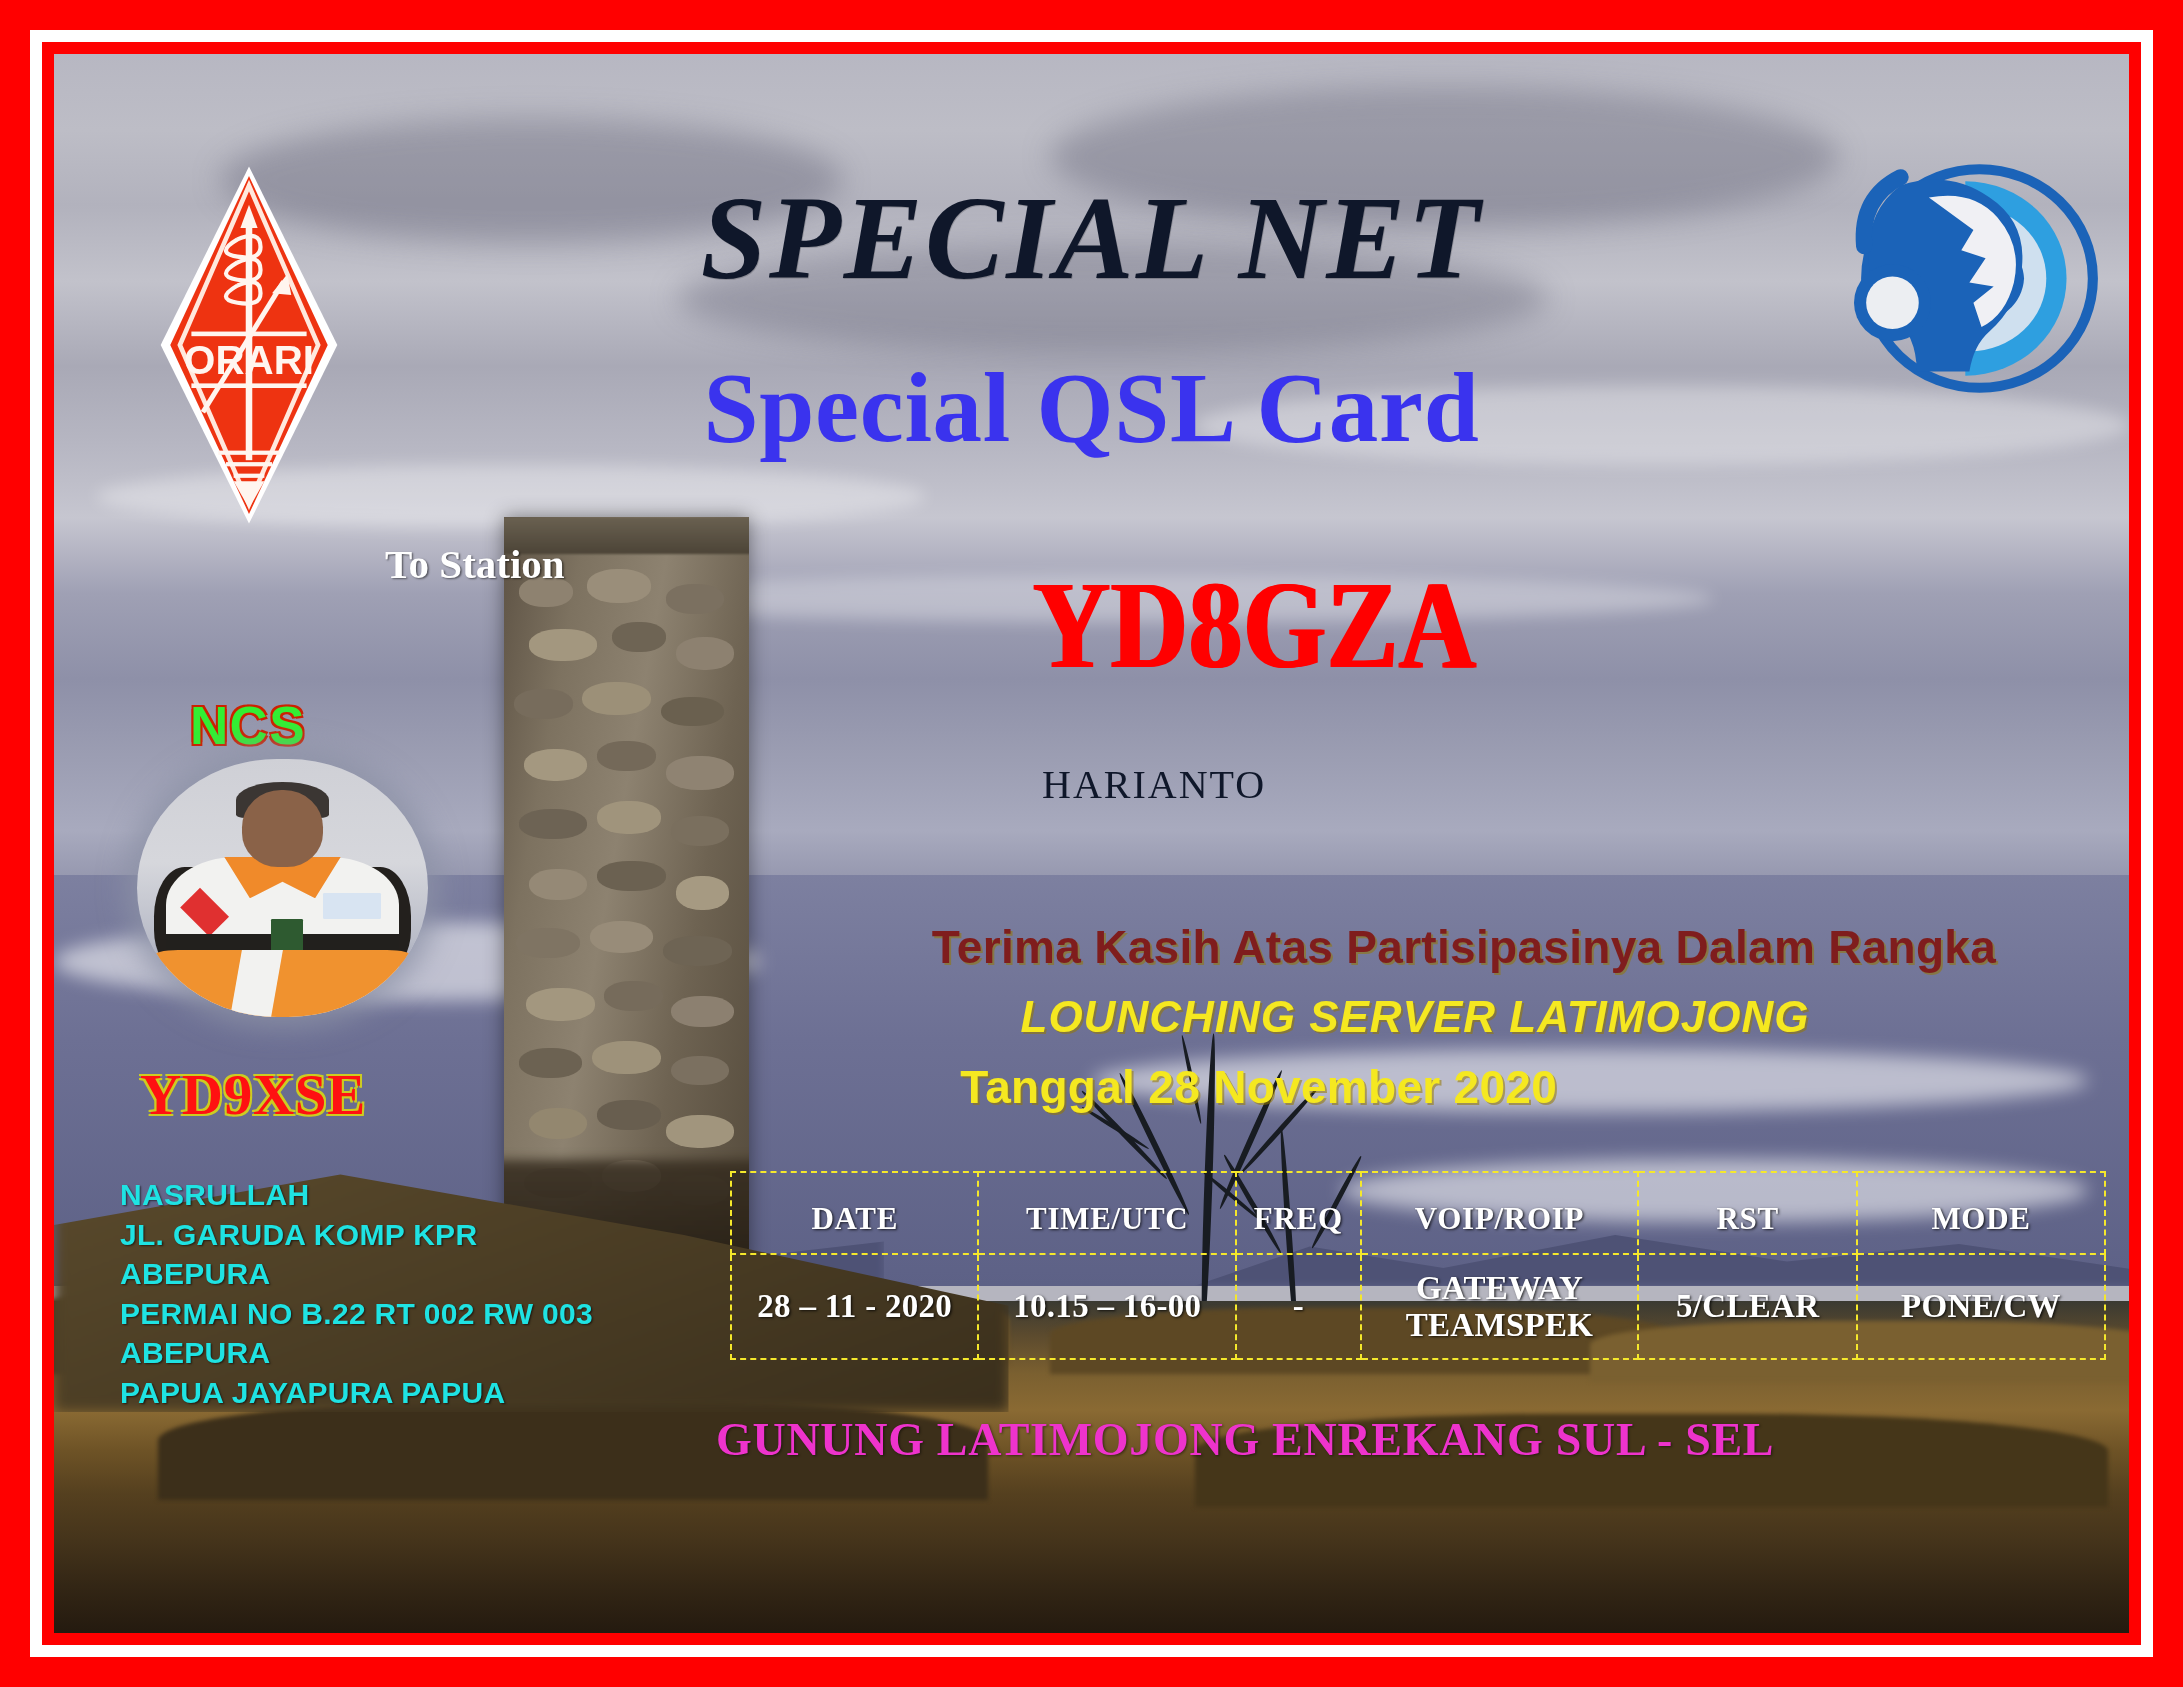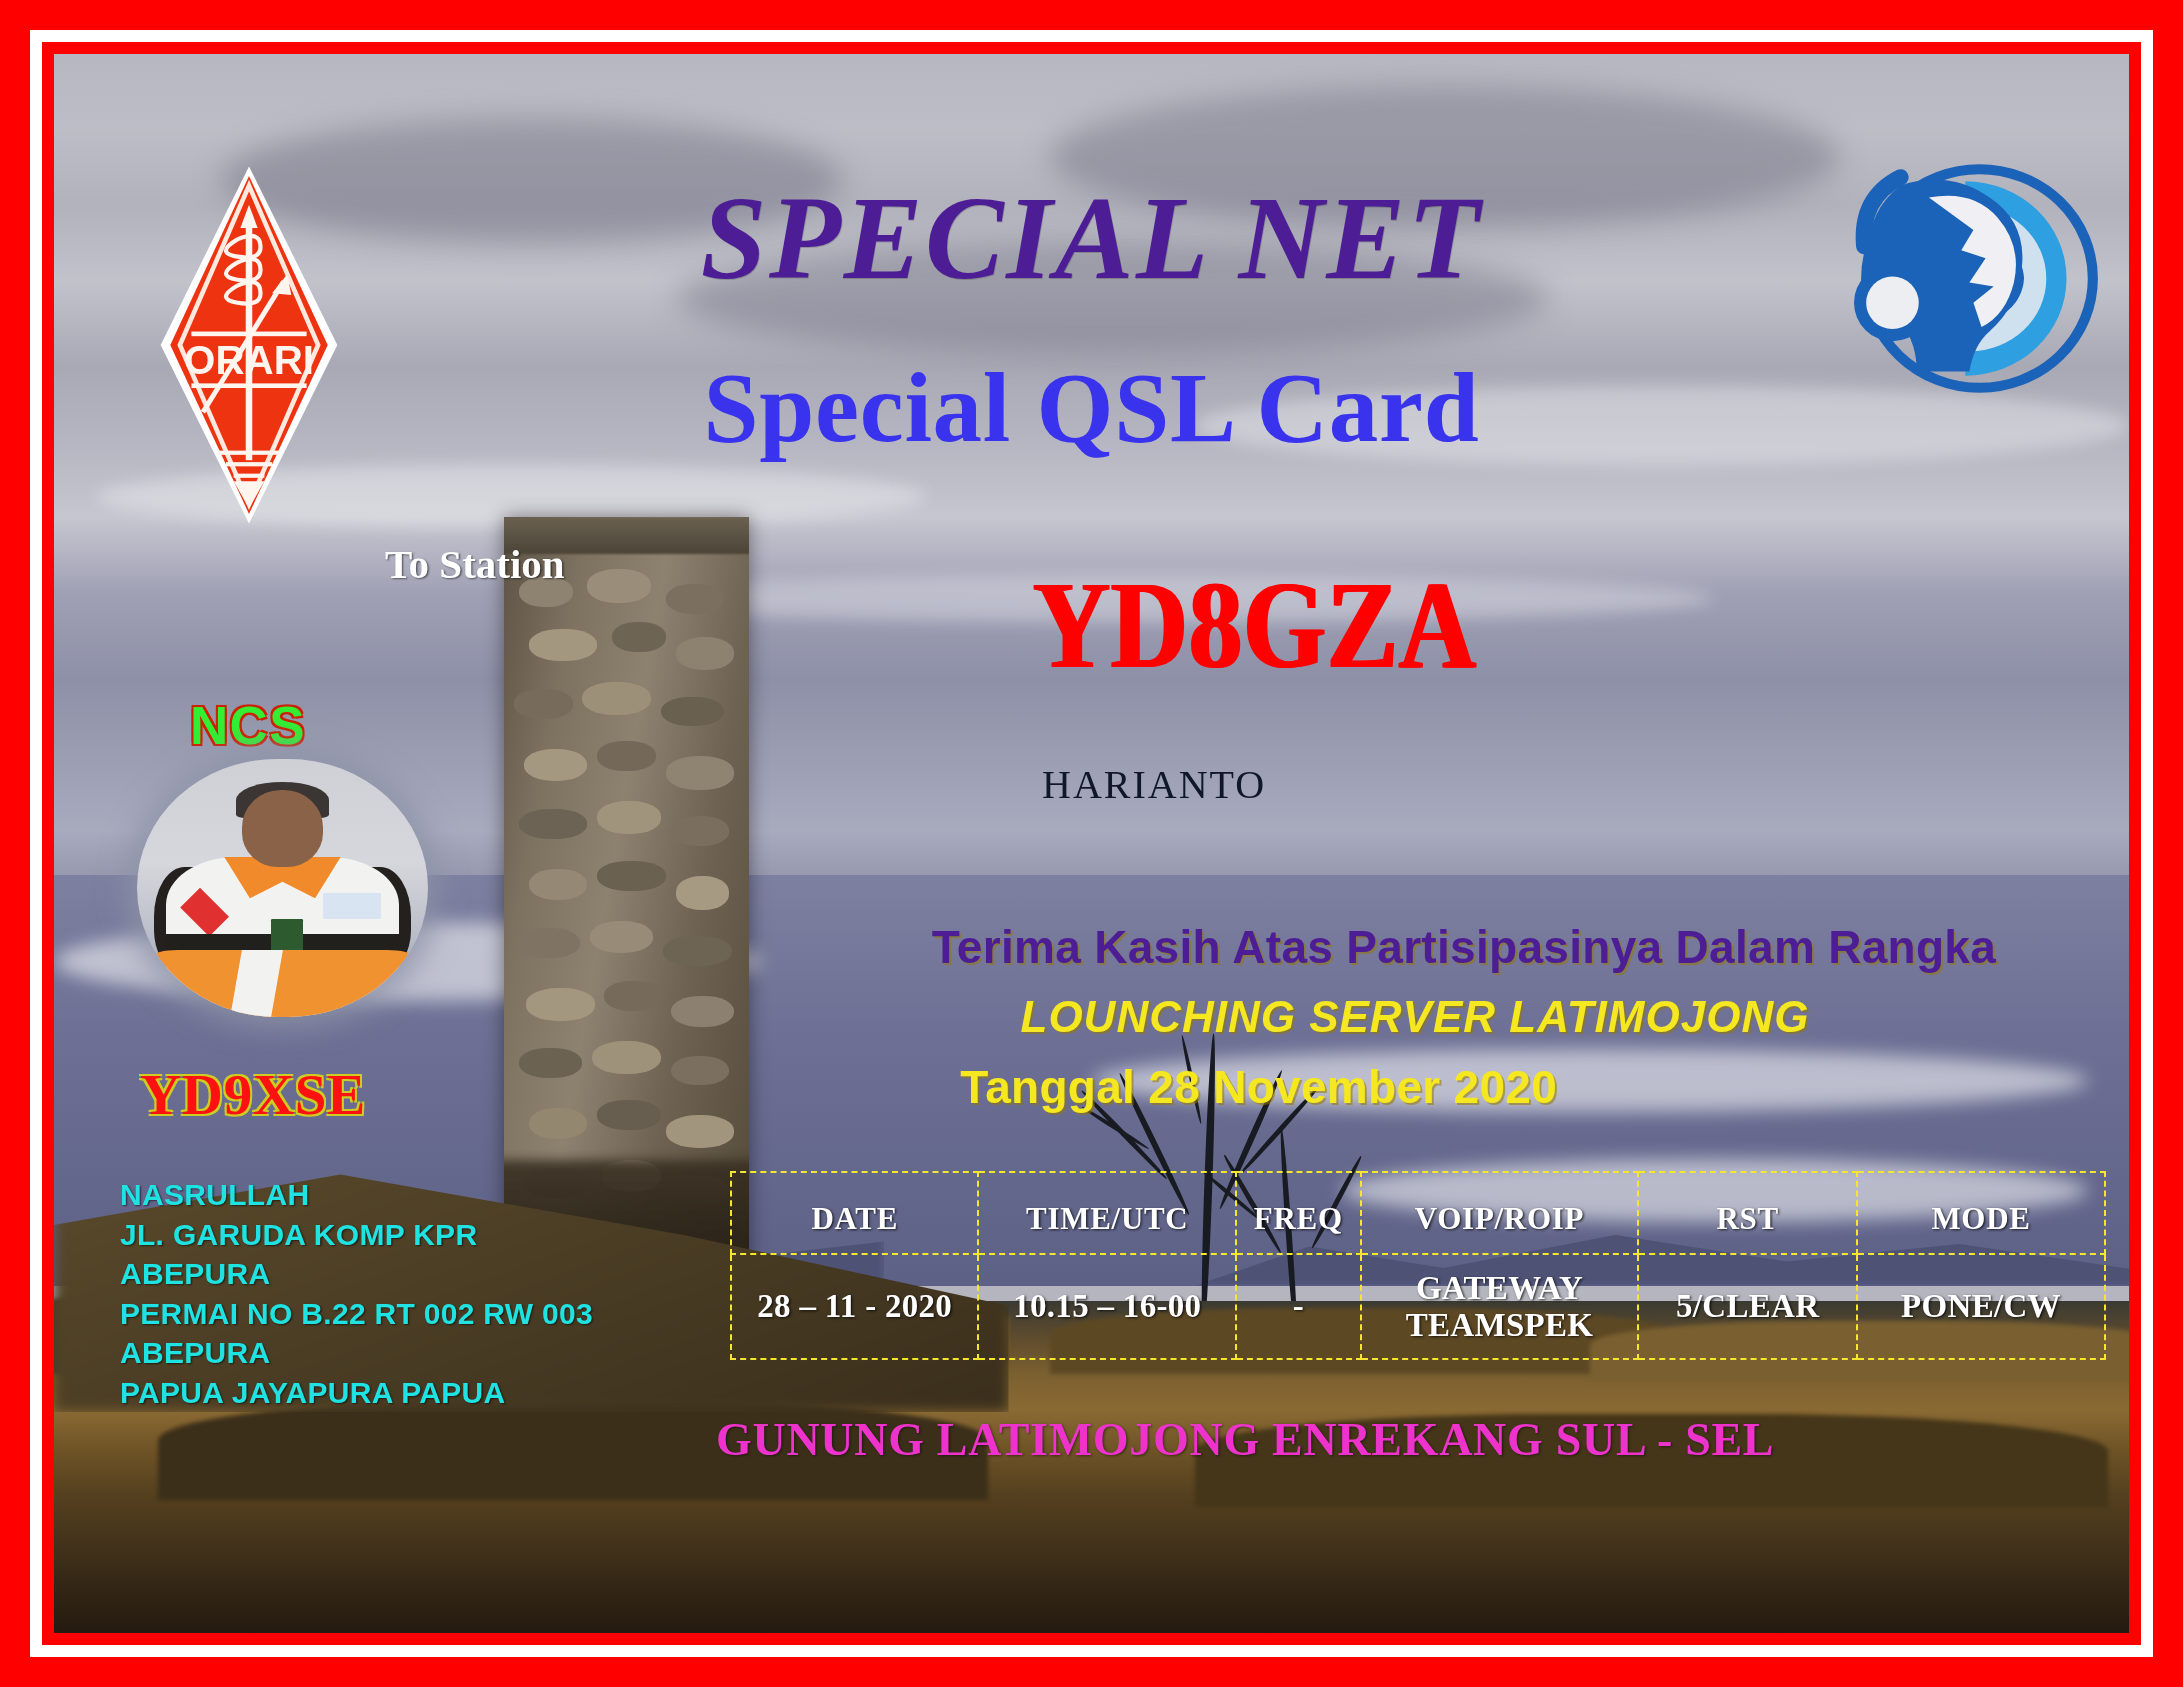--- a/index.html
+++ b/index.html
@@ -90,21 +90,21 @@
   .p-patch2{position:absolute;right:16%;top:52%;width:20%;height:10%;
       background:#d8e4f2;border-radius:1.3px;}
   .p-badge{position:absolute;left:46%;top:62%;width:11%;height:13%;
       background:#2e5a30;border-radius:1.3px;}
 
   
   .t{position:absolute;white-space:nowrap;line-height:1;}
 
   .title-net{left:50%;transform:translateX(-50%);top:126px;
       font-size:118px;font-weight:bold;font-style:italic;
-      color:#4c1d95;letter-spacing:2.6px;
+      color:#0f172a;letter-spacing:2.6px;
       font-family:"Liberation Serif",serif;
       text-shadow:0.7px 0.7px 0 rgba(0,0,0,.18);}
   .title-qsl{left:50%;transform:translateX(-50%);top:304px;
       font-size:99px;font-weight:bold;color:#3a33ee;
       font-family:"Liberation Serif",serif;letter-spacing:0.7px;}
 
   .to-station{left:331px;top:490px;font-size:41px;font-weight:bold;
       color:#ffffff;font-family:"Liberation Serif",serif;
       text-shadow:1.3px 1.3px 2px rgba(0,0,0,.5);}
 
@@ -127,21 +127,21 @@
       letter-spacing:0.7px;
       text-shadow:-2px -2px 0 #cccc22,2px -2px 0 #cccc22,
                   -2px 2px 0 #cccc22,2px 2px 0 #cccc22;}
 
   .addr{left:66px;top:1121px;font-size:30px;font-weight:bold;
       color:#1fe3e3;font-family:"Liberation Sans",sans-serif;
       line-height:1.32;letter-spacing:0.3px;white-space:normal;width:543px;
       text-shadow:1.3px 1.3px 2px rgba(0,0,0,.55);}
 
   .thanks1{left:50%;top:870px;transform:translateX(-15%);
-      font-size:46px;font-weight:bold;color:#4c1d95;
+      font-size:46px;font-weight:bold;color:#7f1d1d;
       font-family:"Liberation Sans",sans-serif;letter-spacing:0.3px;
       text-shadow:2px 2px 0 rgba(150,120,0,.55);}
   .thanks2{left:50%;top:941px;transform:translateX(-9%);
       font-size:44px;font-weight:bold;font-style:italic;color:#f5e820;
       font-family:"Liberation Sans",sans-serif;letter-spacing:1px;
       text-shadow:2px 2px 0 rgba(150,120,0,.55);}
   .thanks3{left:50%;top:1010px;transform:translateX(-22%);
       font-size:46px;font-weight:bold;color:#f5e820;
       font-family:"Liberation Sans",sans-serif;letter-spacing:0.3px;
       text-shadow:2px 2px 0 rgba(150,120,0,.55);}

